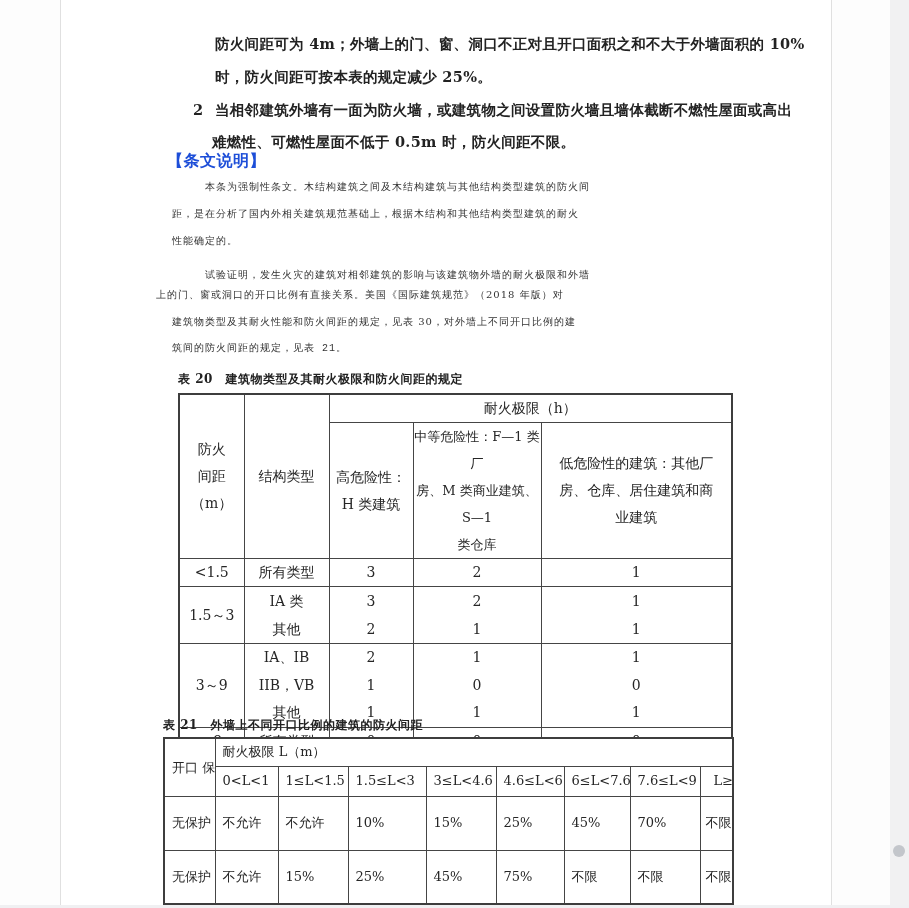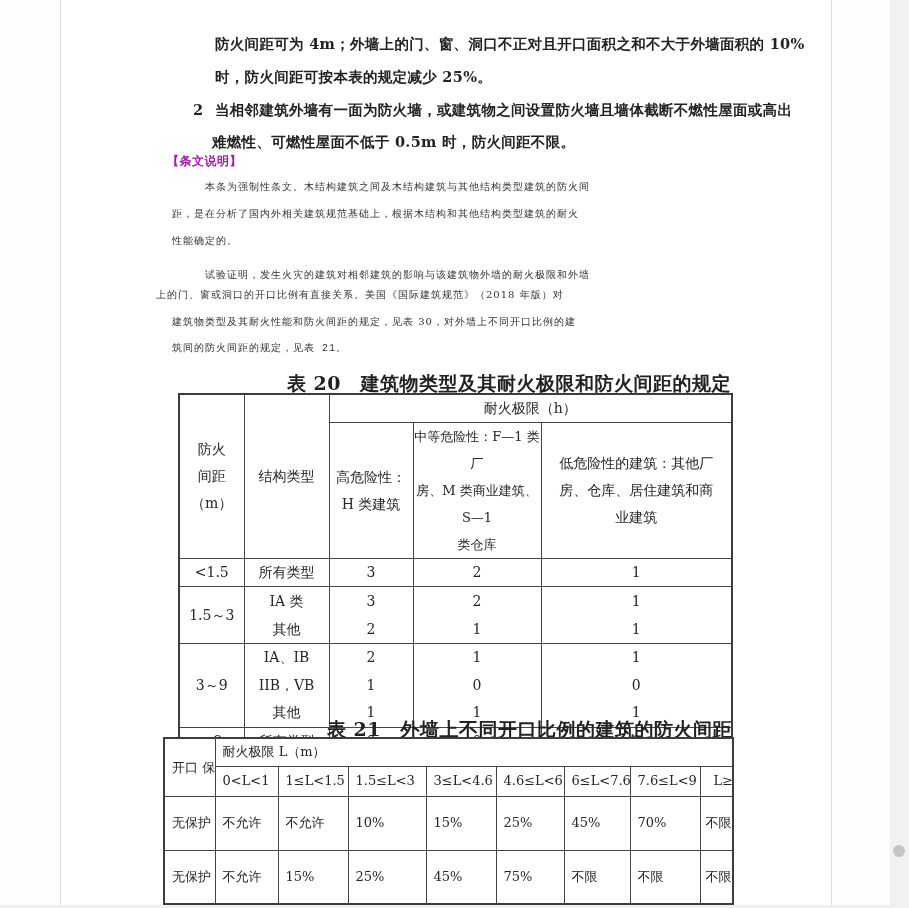--- a/index.html
+++ b/index.html
@@ -11,25 +11,25 @@
   }
   .page{
     position:absolute;left:60px;top:0;width:770px;height:908px;
     background:#ffffff;
     border-left:1px solid #e0e0e0;border-right:1px solid #e0e0e0;
   }
   
   .tline{position:absolute;white-space:nowrap;line-height:20px;}
   .clause{font-weight:bold;font-size:14.5px;color:#222;letter-spacing:0.3px;}
   .expl{font-size:10px;color:#333;letter-spacing:1px;}
-  .heading{font-weight:bold;font-size:12px;color:#a21caf;letter-spacing:0.5px;}
+  .heading{font-weight:bold;font-size:16px;color:#1d4ed8;letter-spacing:0.5px;}
   
   .caption{
-    position:absolute;text-align:right;font-weight:bold;
-    font-size:19px;color:#222;letter-spacing:0.5px;
+    position:absolute;text-align:left;font-weight:bold;
+    font-size:12px;color:#222;letter-spacing:0.5px;
   }
   
   table{border-collapse:collapse;table-layout:fixed;position:absolute;background:#fff;}
   td{border:1px solid #454545;padding:0;overflow:hidden;}
   .t20{left:178px;top:393px;width:553px;font-size:14px;color:#262626;}
   .t20 td{text-align:center;vertical-align:middle;line-height:27px;}
   .t21{left:163px;top:737px;width:569px;font-size:13px;color:#262626;}
   .t21 td{text-align:left;vertical-align:middle;padding-left:7px;line-height:26px;white-space:nowrap;}
   table{border:2px solid #3d3d3d;}
   .ml{white-space:pre-line;}

